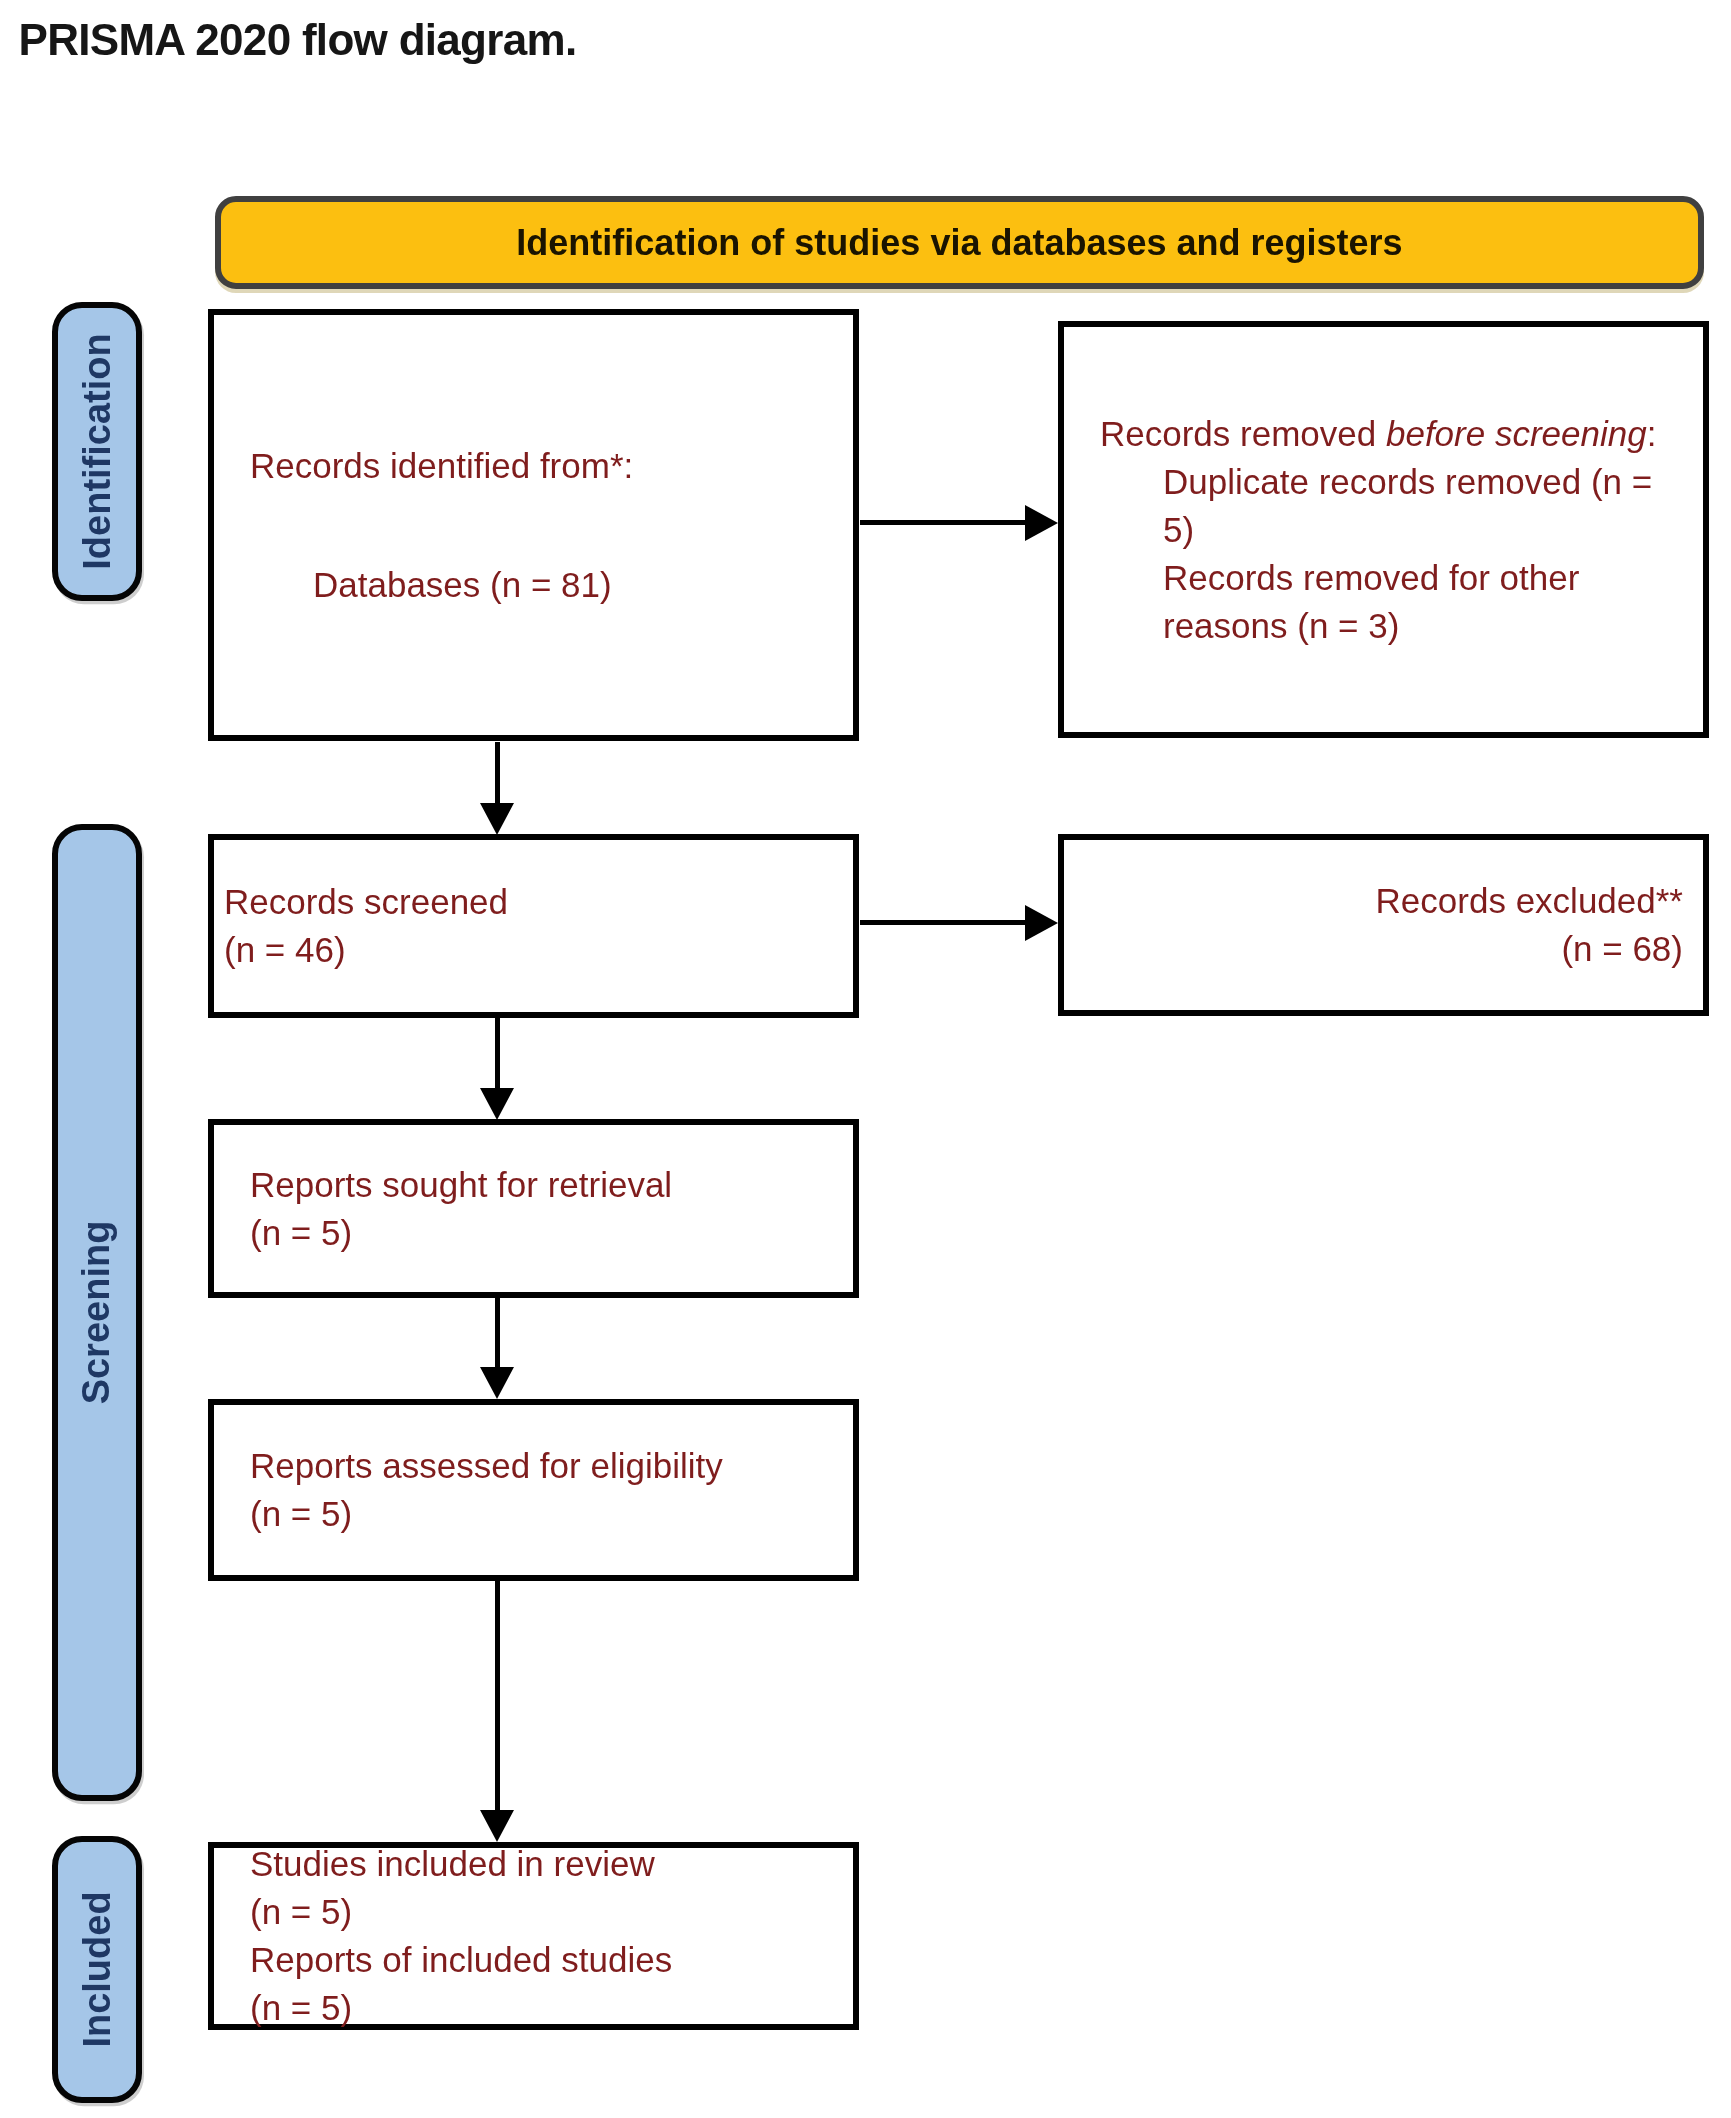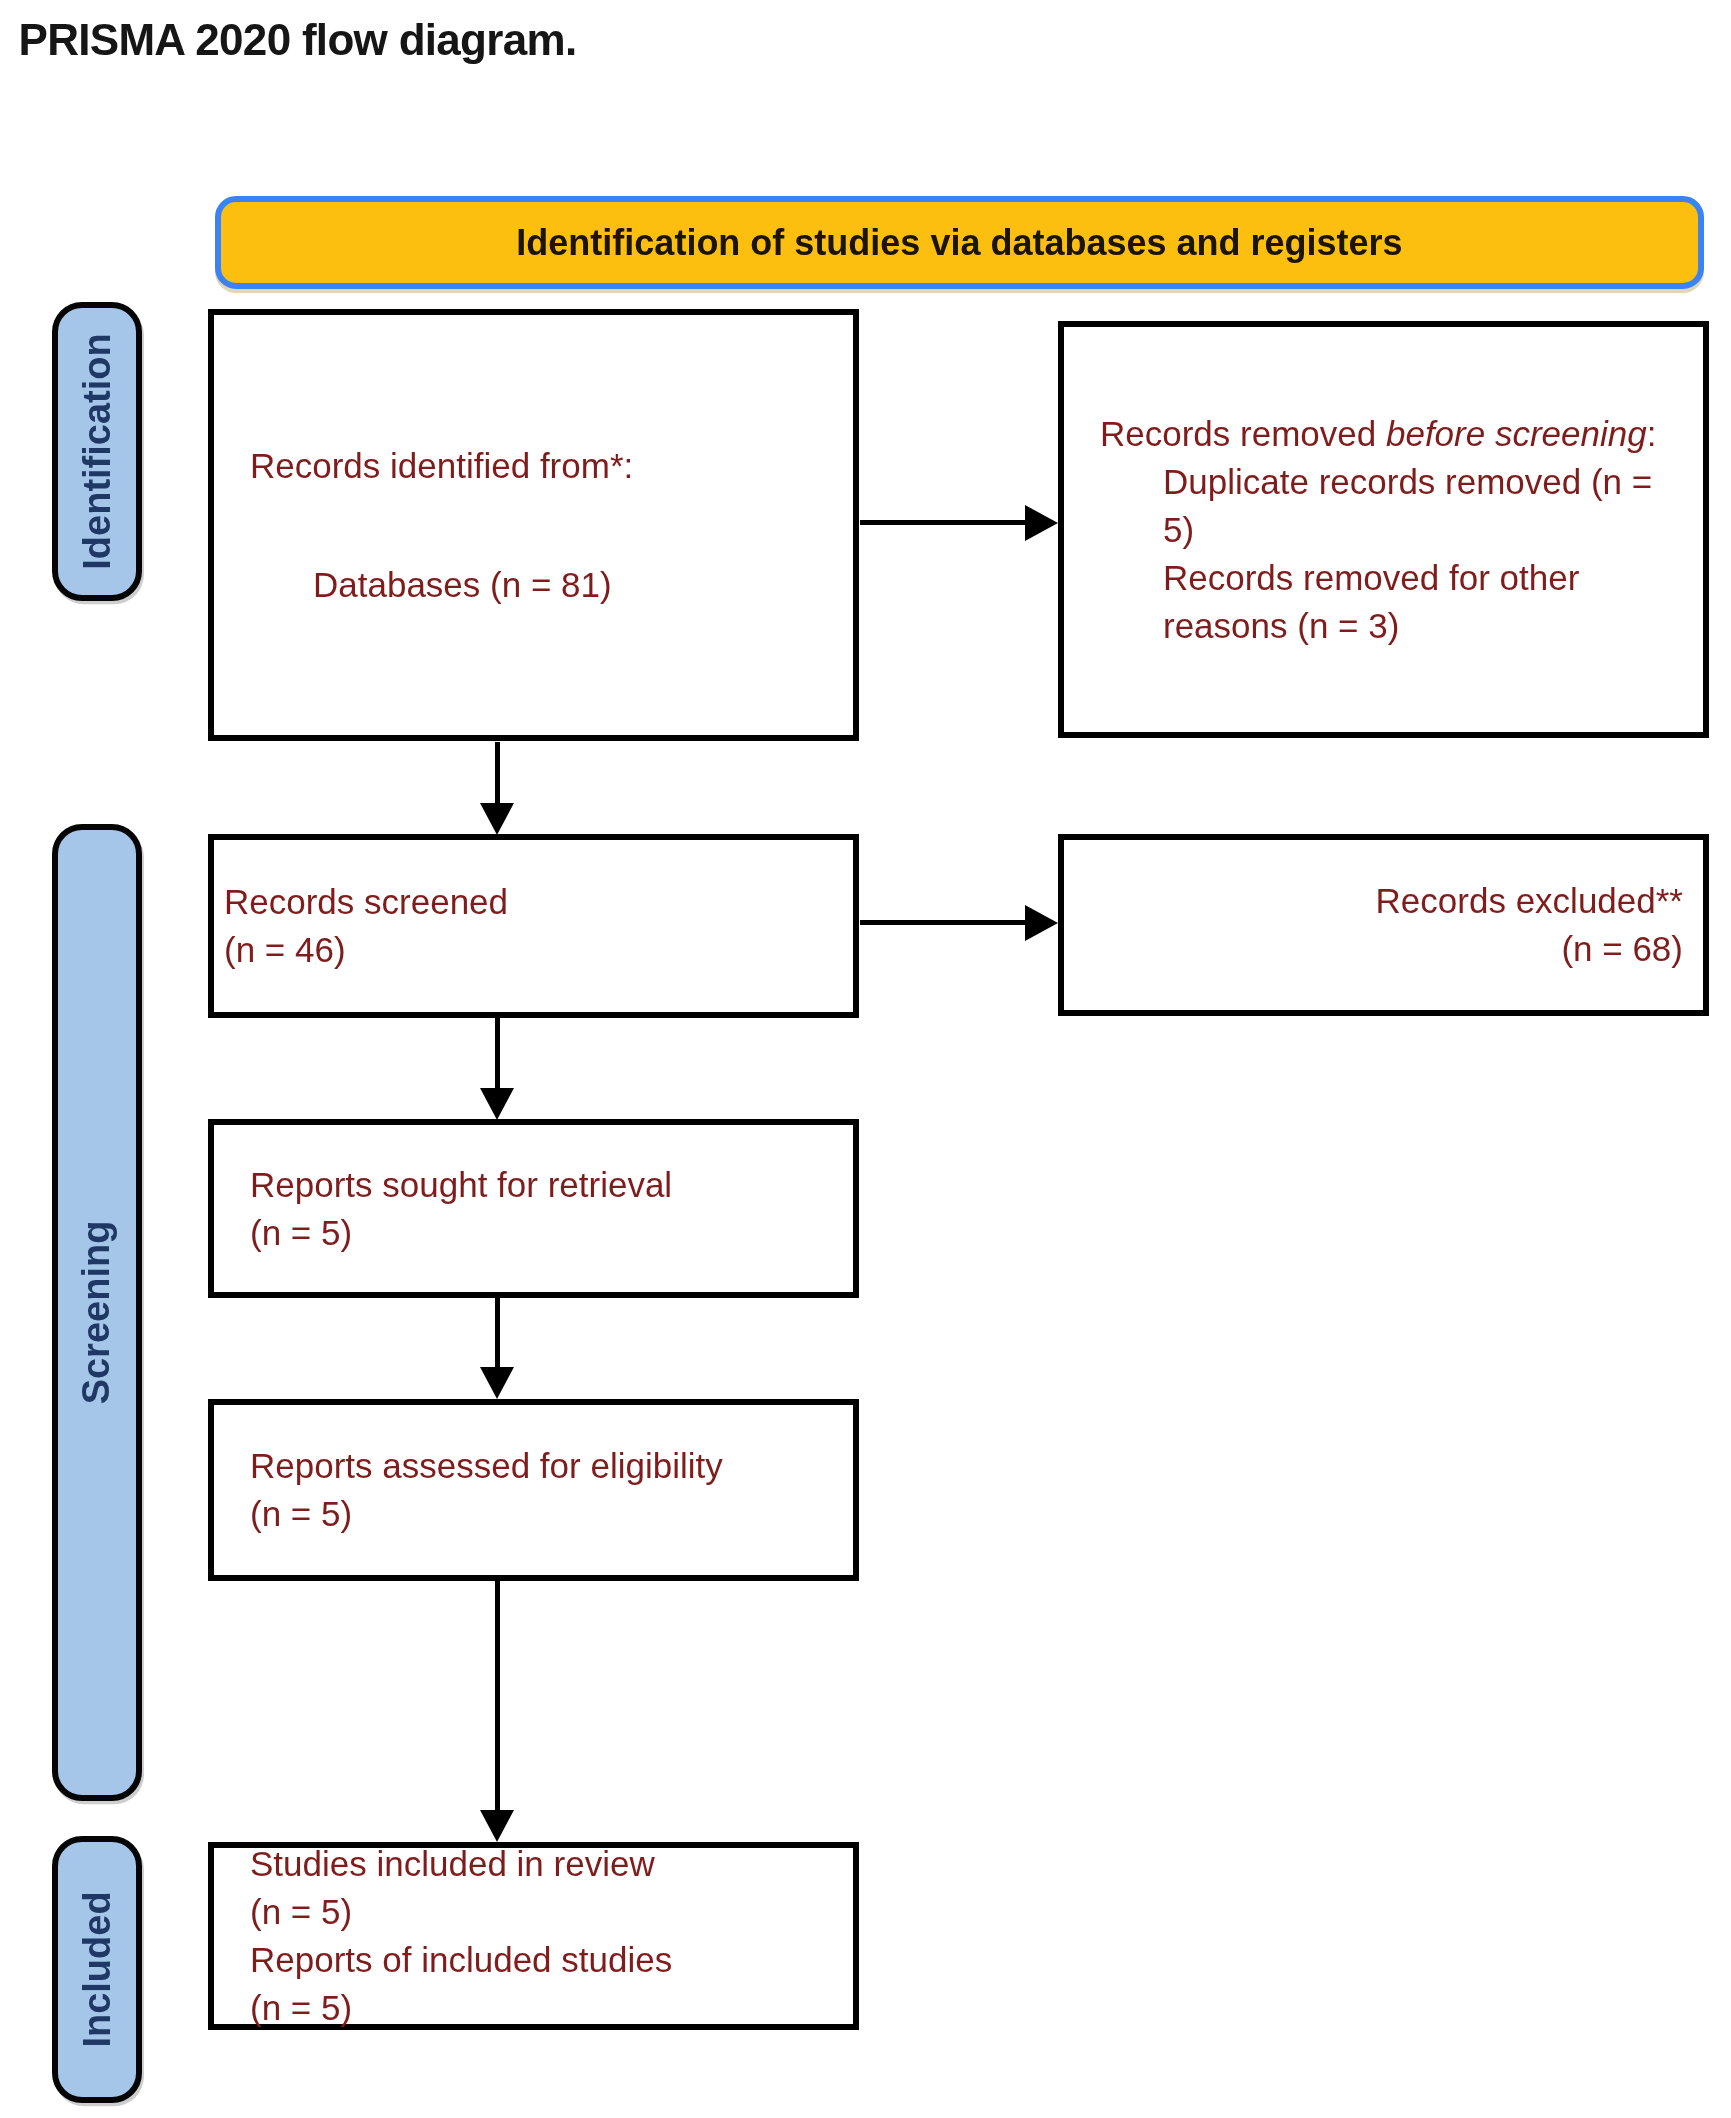--- a/index.html
+++ b/index.html
@@ -15,21 +15,21 @@
   
   #page-title{
     left:18.5px;top:14.5px;width:926px;
     font-size:44px;font-weight:bold;color:#161616;
     letter-spacing:-0.7px;
   }
   
   #banner{
     left:215px;top:196px;width:1489px;height:93px;
     background:#FCBF10;
-    border:6px solid #3b82f6;
+    border:6px solid #404040;
     border-radius:21px;
     display:flex;align-items:center;justify-content:center;
     box-shadow:0 4px 0 rgba(140,110,0,0.28);
   }
   #banner .label{
     font-size:36px;font-weight:bold;color:#1a1400;
   }
   
   .stage{
     left:52px;width:90px;

